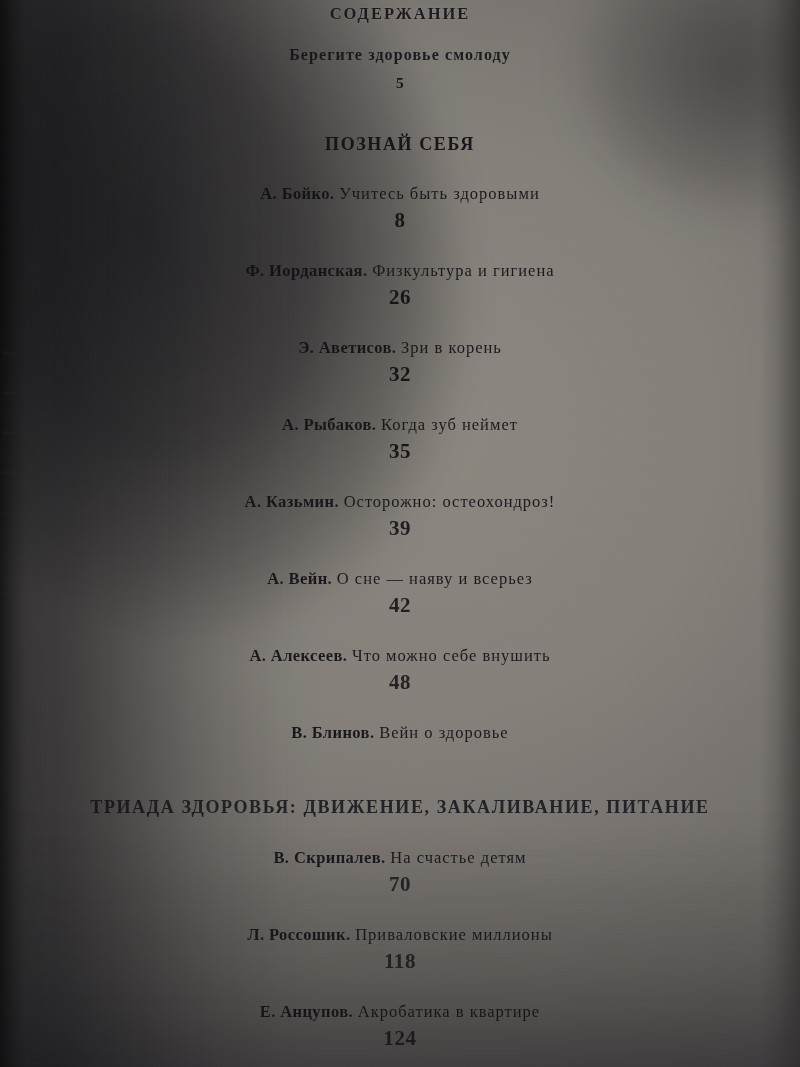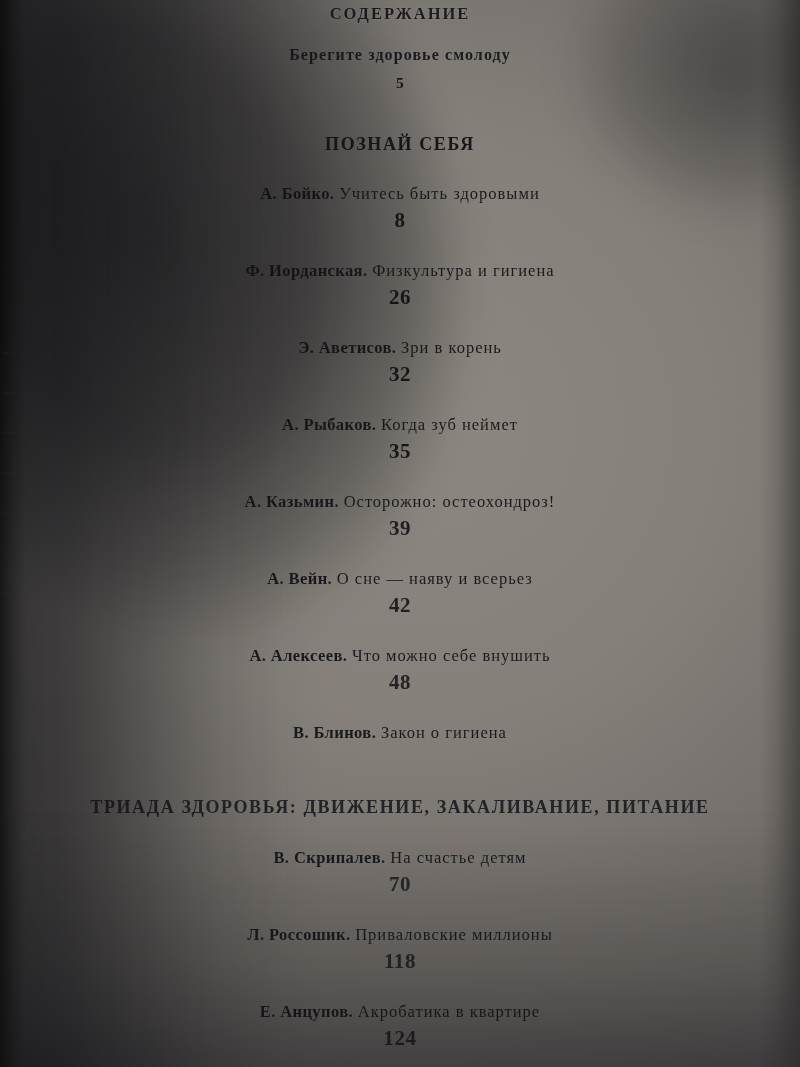--- a/index.html
+++ b/index.html
@@ -238,21 +238,21 @@
       <div class="entry-line">
         <span class="entry-author">А. Алексеев.</span>
         <span class="entry-title">Что можно себе внушить</span>
       </div>
       <div class="entry-page">48</div>
     </div>
 
     <div class="entry dim-2">
       <div class="entry-line">
         <span class="entry-author">В. Блинов.</span>
-        <span class="entry-title">Закон о гигиена</span>
+        <span class="entry-title">Вейн о здоровье</span>
       </div>
     </div>
 
     <div class="section-head section-2 dim-2">ТРИАДА ЗДОРОВЬЯ: ДВИЖЕНИЕ, ЗАКАЛИВАНИЕ, ПИТАНИЕ</div>
 
     <div class="entry dim-3">
       <div class="entry-line">
         <span class="entry-author">В. Скрипалев.</span>
         <span class="entry-title">На счастье детям</span>
       </div>

